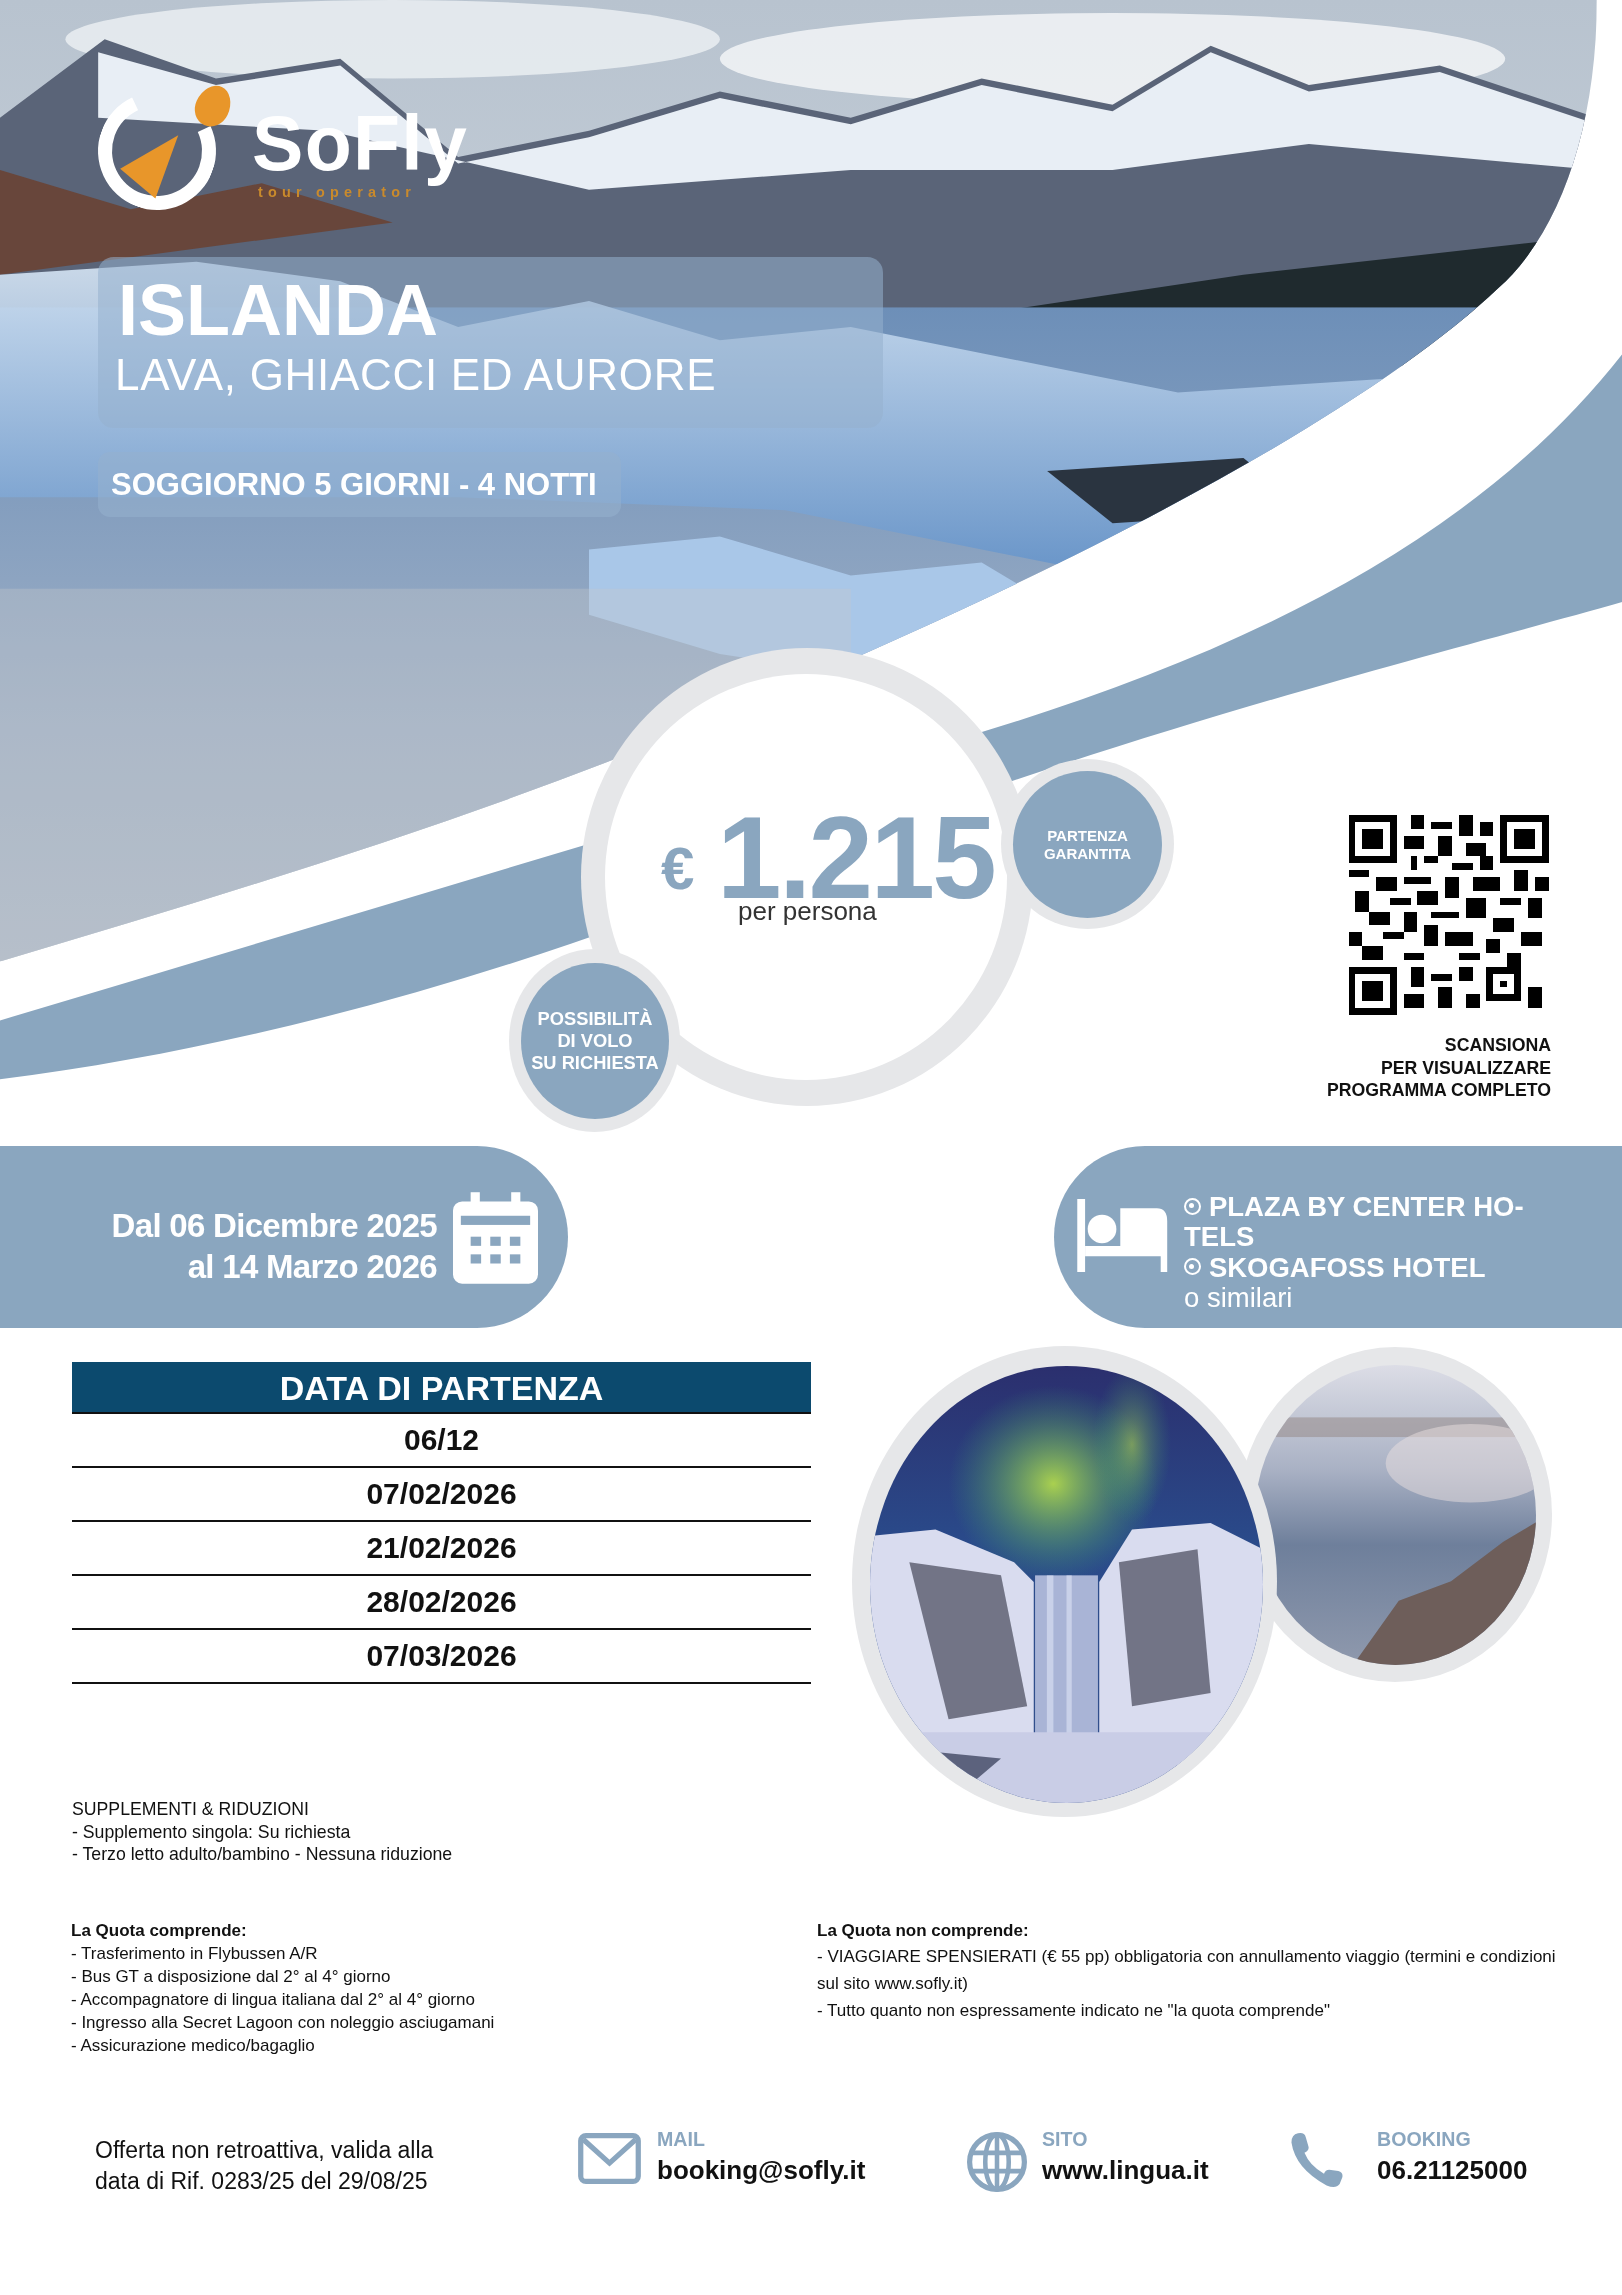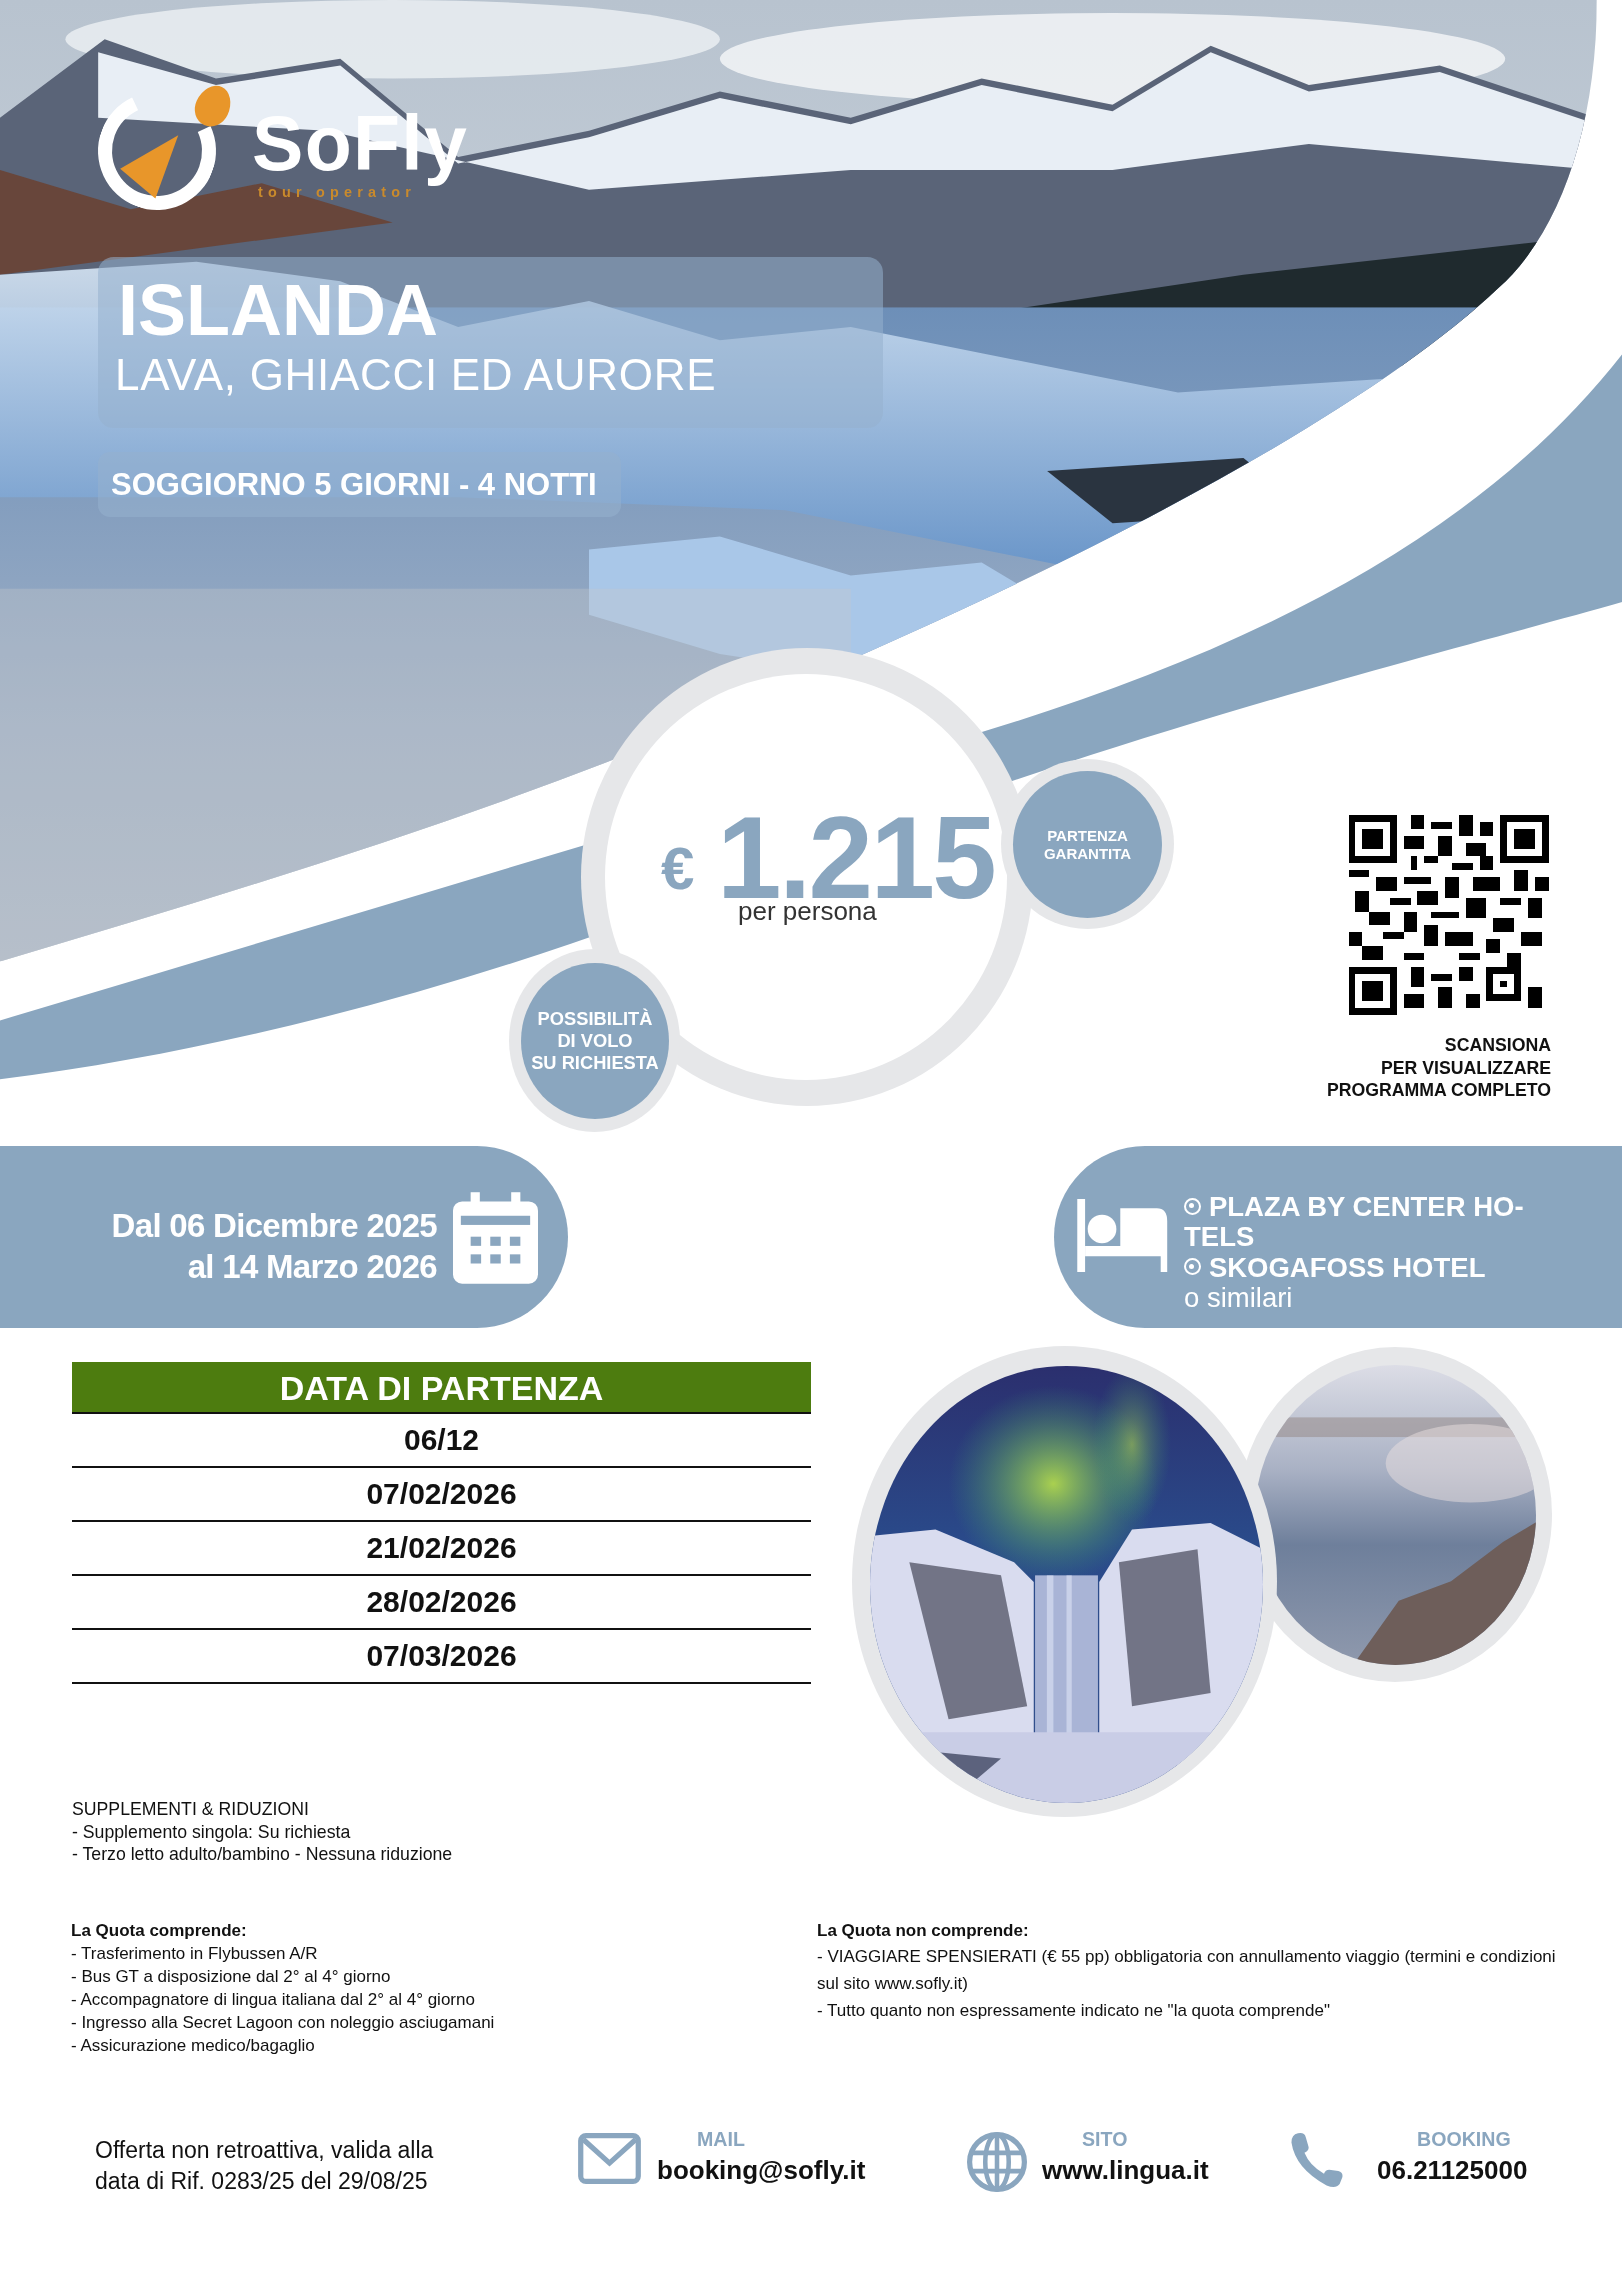--- a/index.html
+++ b/index.html
@@ -51,42 +51,42 @@
   .hotel-pill { left:1054px; top:1146px; width:569px; height:182px; background:#8aa6bf; border-radius:91px 0 0 91px; }
   .bed-icon { left:1077px; top:1199px; width:97px; height:73px; }
   .hotel-list { left:1184px; top:1192px; color:#fff; font-size:27.5px; line-height:1.1; }
   .hotel-list .h { font-weight:bold; }
   .hotel-list .h .dot { display:inline-block; width:17px; height:17px; border:2.6px solid #fff; border-radius:50%; box-sizing:border-box; position:relative; margin-right:7.9px; vertical-align:1.3px; }
   .hotel-list .h .dot::after { content:""; position:absolute; left:3.3px; top:3.3px; width:5.2px; height:5.2px; border-radius:50%; background:#fff; }
   .hotel-list .sim { font-weight:normal; }
 
   
   .dep-table { left:72px; top:1362px; width:739px; }
-  .dep-head { background:#4d7c0f; color:#fff; font-size:34px; font-weight:bold; text-align:center; height:50px; line-height:52px; border-bottom:2.6px solid #111; }
+  .dep-head { background:#0c4a6e; color:#fff; font-size:34px; font-weight:bold; text-align:center; height:50px; line-height:52px; border-bottom:2.6px solid #111; }
   .dep-row { height:52px; line-height:52px; text-align:center; font-size:30px; font-weight:bold; border-bottom:2px solid #111; color:#111; }
 
   
   .ph-ring { border-radius:50%; background:#e6e7e9; }
   .ph1-ring { left:852px; top:1346px; width:425px; height:471px; }
   .ph1 { left:870px; top:1366px; width:393px; height:437px; border-radius:50%; overflow:hidden; }
   .ph2-ring { left:1238px; top:1347px; width:314px; height:335px; }
   .ph2 { left:1255px; top:1365px; width:281px; height:300px; border-radius:50%; overflow:hidden; }
 
   
   .supp { left:72px; top:1785px; font-size:17.7px; line-height:1.28; color:#111; }
   .supp .t { font-weight:normal;margin-top:13px; }
 
   .incl { left:71px; top:1919px; width:746px; font-size:17px; line-height:1.35; color:#111; }
   .excl { left:817px; top:1919px; width:746px; font-size:17px; line-height:1.6; color:#111; }
   .incl .t, .excl .t { font-weight:bold; line-height:1.4; }
 
   
   .offer { left:95px; top:2135px; font-size:23px; line-height:1.35; color:#111; }
   .contact { top:2127px; height:72px; }
-  .contact .lbl { position:absolute; left:0; top:1.3px; font-size:19.6px; color:#8aa6bf; font-weight:bold;margin-left:40px; }
+  .contact .lbl { position:absolute; left:0; top:1.3px; font-size:19.6px; color:#8aa6bf; font-weight:bold; }
   .contact .val { position:absolute; left:0; top:27.5px; font-size:26px; font-weight:bold; color:#111; white-space:nowrap; }
   .mail-icon { left:578px; top:2133px; width:63px; height:51px; }
   .mail-c { left:657px; }
   .globe-icon { left:967px; top:2132px; width:60px; height:60px; }
   .site-c { left:1042px; }
   .phone-icon { left:1290px; top:2132px; width:55px; height:56px; }
   .book-c { left:1377px; }
 </style>
 </head>
 <body>

